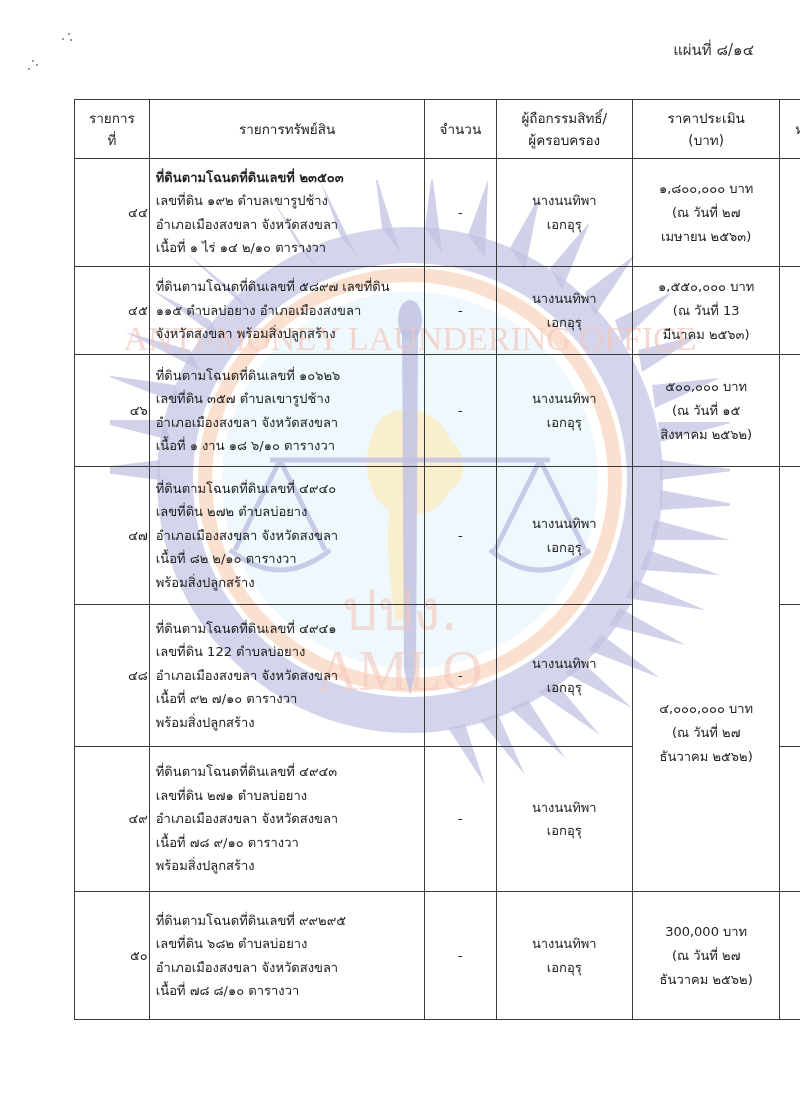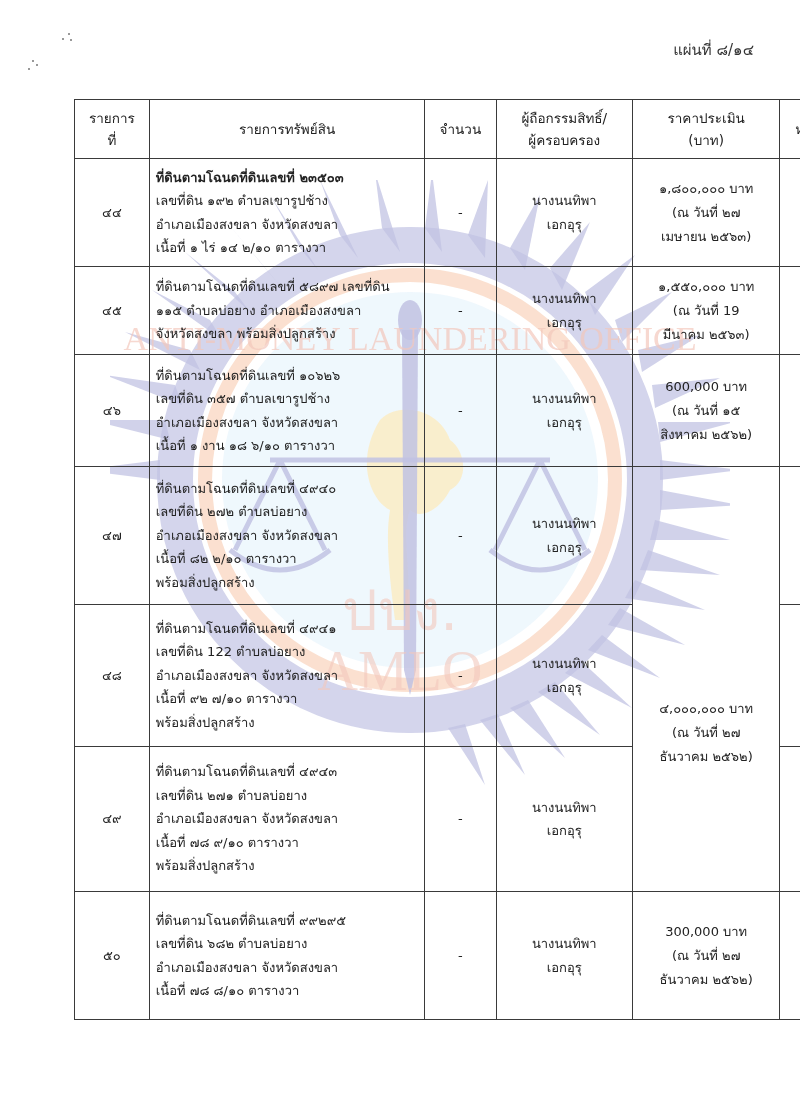--- a/index.html
+++ b/index.html
@@ -29,21 +29,21 @@
   }
   table.assets th, table.assets td {
     border: 1px solid #3a3a3a;
     background: transparent;
     vertical-align: middle;
   }
   table.assets th {
     font-weight: normal; text-align: center; font-size: 13.5px;
     height: 58px; line-height: 22px; padding: 0 2px;
   }
-  td.no { text-align: center; }
+  td.no { text-align: right; }
   td.desc { text-align: left; padding: 2px 4px 2px 6px; }
   td.desc .line { display: block; white-space: nowrap; }
   td.desc .line.bold { font-weight: bold; }
   td.qty, td.owner, td.price, td.remark { text-align: center; }
   td.price { line-height: 24px; text-align: center; }
   td.price .line, td.owner .line { display: block; white-space: nowrap; }
   td.price.merged { vertical-align: middle; padding-top: 108px; }
 </style>
 </head>
 <body>
@@ -176,41 +176,41 @@
         <span class="line">๑๑๕ ตำบลบ่อยาง อำเภอเมืองสงขลา</span>
         <span class="line">จังหวัดสงขลา พร้อมสิ่งปลูกสร้าง</span>
       </td>
       <td class="qty">-</td>
       <td class="owner">
         <span class="line">นางนนทิพา</span>
         <span class="line">เอกอุรุ</span>
       </td>
       <td class="price">
         <span class="line">๑,๕๕๐,๐๐๐ บาท</span>
-        <span class="line">(ณ วันที่ 19</span>
+        <span class="line">(ณ วันที่ 13</span>
         <span class="line">มีนาคม ๒๕๖๓)</span>
       </td>
       <td class="remark">-</td>
     </tr>
 
     <tr style="height:112px">
       <td class="no">๔๖</td>
       <td class="desc">
         <span class="line">ที่ดินตามโฉนดที่ดินเลขที่ ๑๐๖๒๖</span>
         <span class="line">เลขที่ดิน ๓๕๗ ตำบลเขารูปช้าง</span>
         <span class="line">อำเภอเมืองสงขลา จังหวัดสงขลา</span>
         <span class="line">เนื้อที่ ๑ งาน ๑๘ ๖/๑๐ ตารางวา</span>
       </td>
       <td class="qty">-</td>
       <td class="owner">
         <span class="line">นางนนทิพา</span>
         <span class="line">เอกอุรุ</span>
       </td>
       <td class="price">
-        <span class="line">600,000 บาท</span>
+        <span class="line">๕๐๐,๐๐๐ บาท</span>
         <span class="line">(ณ วันที่ ๑๕</span>
         <span class="line">สิงหาคม ๒๕๖๒)</span>
       </td>
       <td class="remark">-</td>
     </tr>
 
     <tr style="height:138px">
       <td class="no">๔๗</td>
       <td class="desc">
         <span class="line">ที่ดินตามโฉนดที่ดินเลขที่ ๔๙๔๐</span>

